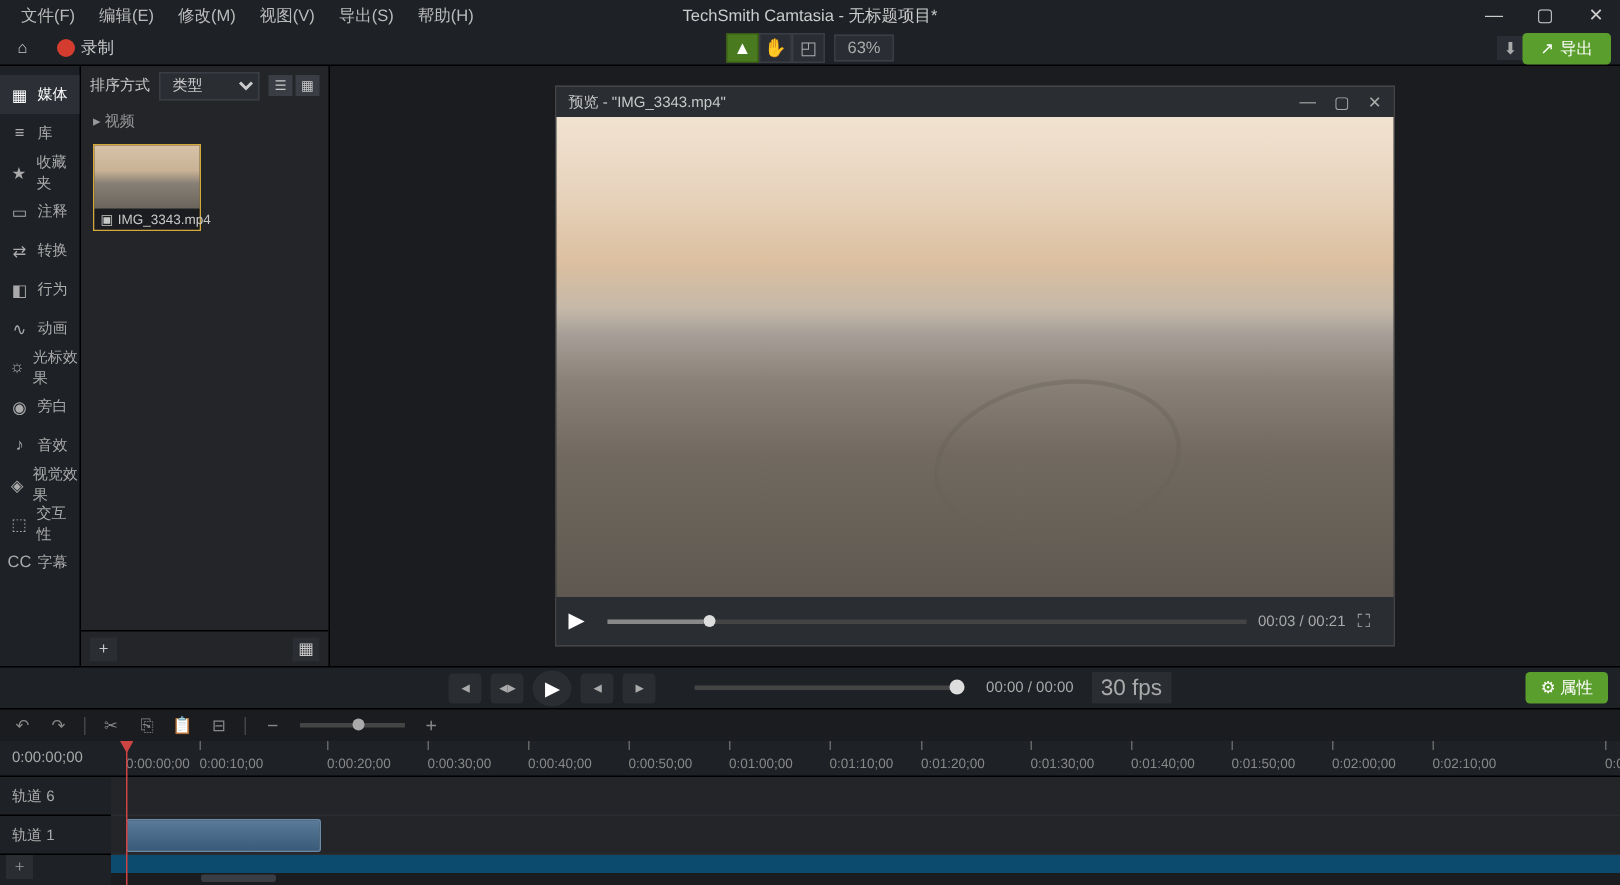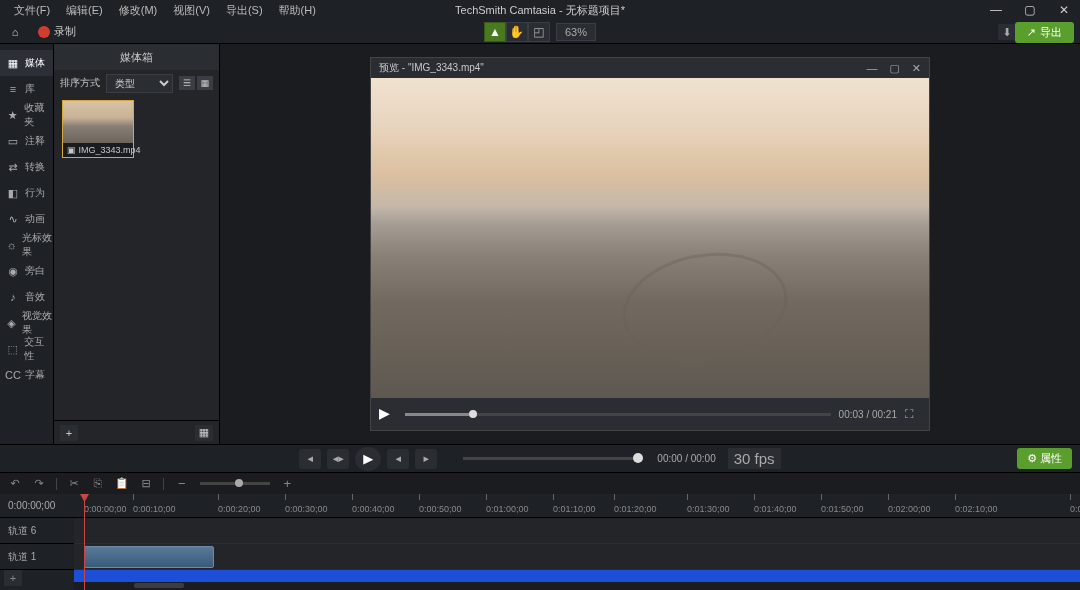--- a/index.html
+++ b/index.html
@@ -58,21 +58,21 @@
 .pb-knob { position:absolute; width:10px; height:10px; background:#ddd; border-radius:50%; top:-4px; right:0; }
 .pb-time { font-size:10px; color:#aaa; margin-left:8px; }
 .fps-box { font-size:15px; color:#aaa; padding:2px 6px; background:#2a2d32; margin-left:6px; }
 .props-btn { position:absolute; right:8px; background:#5a9e2d; color:#fff; padding:3px 10px; border-radius:3px; cursor:pointer; font-size:11px; display:flex; align-items:center; gap:3px; }
 .timeline-tools { height:22px; background:#1a1c1f; display:flex; align-items:center; padding:0 8px; gap:10px; border-top:1px solid #000; }
 .tl-tool { width:14px; height:14px; cursor:pointer; color:#888; font-size:11px; display:flex; align-items:center; justify-content:center; }
 .tl-sep { width:1px; height:12px; background:#444; }
 .zoom-minus,.zoom-plus { cursor:pointer; color:#888; font-size:13px; padding:0 4px; }
 .zoom-slider { width:70px; height:3px; background:#444; position:relative; }
 .zoom-knob { position:absolute; width:8px; height:8px; background:#aaa; border-radius:50%; top:-3px; left:50%; }
-.timeline { flex:1; background:#1d4ed8; display:flex; overflow:hidden;justify-content:flex-end; }
+.timeline { flex:1; background:#0c4a6e; display:flex; overflow:hidden;justify-content:flex-end; }
 .track-headers { width:74px; background:#1e2126; }
 .track-header { height:26px; display:flex; align-items:center; padding-left:8px; font-size:10px; color:#aaa; border-bottom:1px solid #000; }
 .track-header.ruler-h { height:24px; }
 .tracks-area { flex:1; position:relative; }
 .ruler { height:24px; background:#1e2126; display:flex; position:relative; border-bottom:1px solid #000; }
 .playhead { position:absolute; left:10px; top:0; width:1px; height:100%; background:#c44; z-index:5; }
 .playhead::before { content:""; position:absolute; top:0; left:-4px; width:9px; height:8px; background:#c44; clip-path:polygon(0 0,100% 0,50% 100%); }
 .tick { position:absolute; top:10px; font-size:9px; color:#888; white-space:nowrap; }
 .tick::before { content:""; position:absolute; top:-10px; left:0; width:1px; height:6px; background:#666; }
 .track-row { height:26px; border-bottom:1px solid #2a2d32; background:#232528; position:relative; }
@@ -167,29 +167,29 @@
         <span class="sidebar-icon">⬚</span>
         <span>交互性</span>
       </div>
     <div class="sidebar-item">
         <span class="sidebar-icon">CC</span>
         <span>字幕</span>
       </div>
   </div>
 
   <div class="media-panel">
-    <div class="panel-header">媒体箱</div>
     <div class="sort-row">
       <span>排序方式</span>
       <select class="sort-select"><option>类型</option></select>
       <div class="view-btns">
         <div class="view-btn">☰</div>
         <div class="view-btn">▦</div>
       </div>
     </div>
+    <div class="cat-header">▸ 视频</div>
     <div class="media-thumb">
       <div class="thumb-img"></div>
       <div class="thumb-label">
           <span>▣</span>
           <span>IMG_3343.mp4</span>
         </div>
     </div>
     <div class="panel-footer">
       <div class="add-btn">+</div>
       <div class="add-btn">▦</div>

